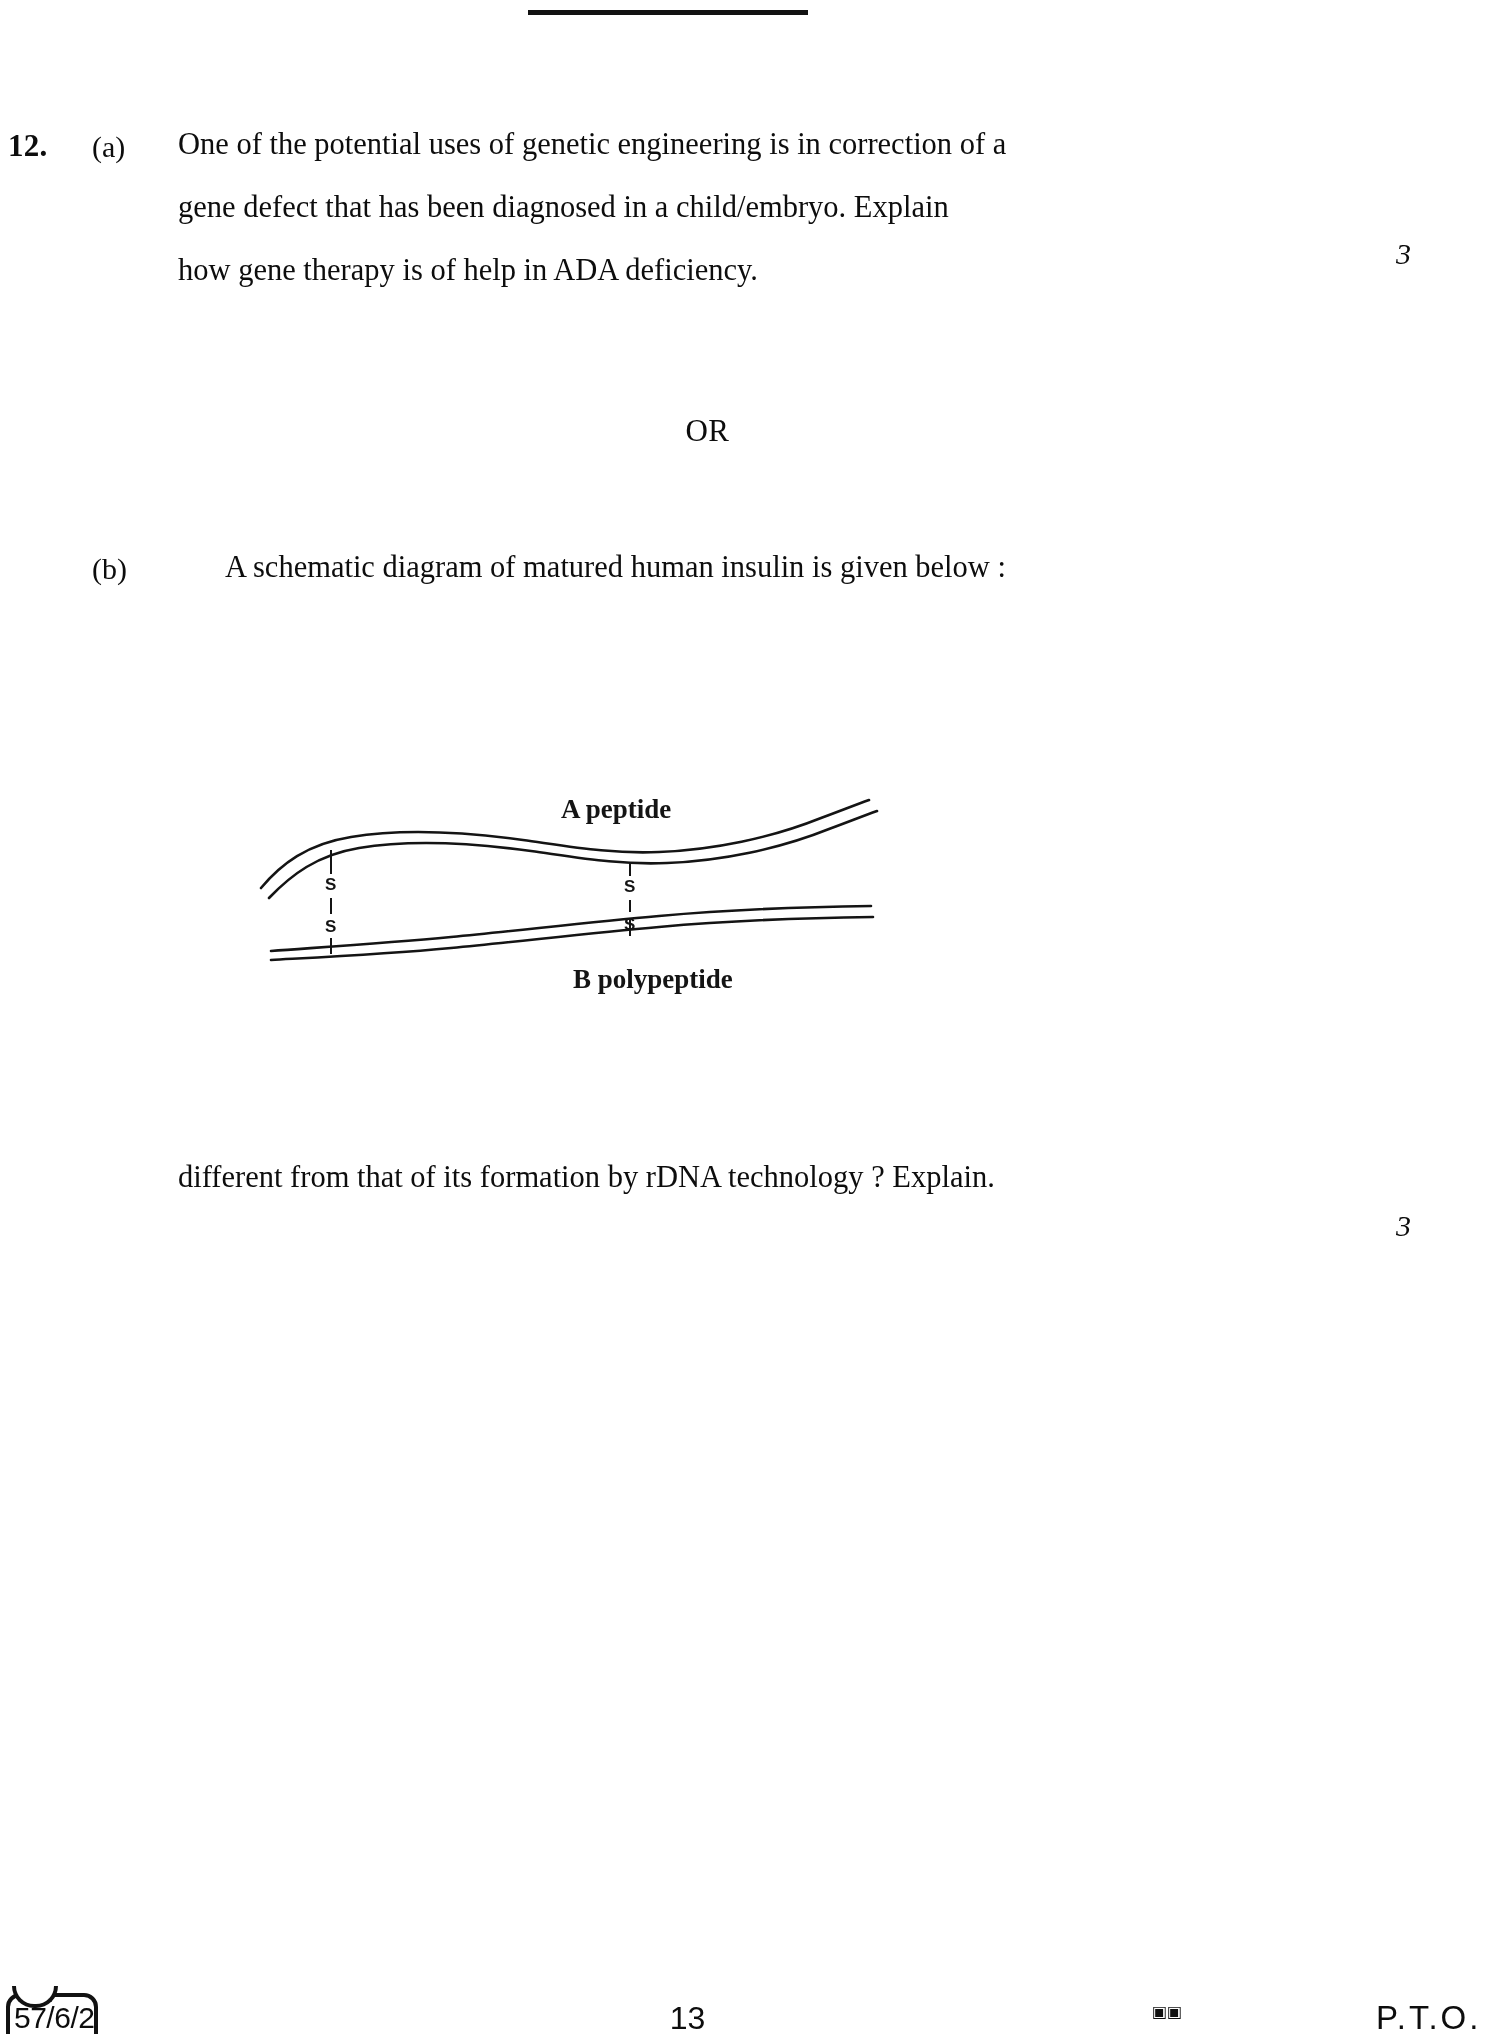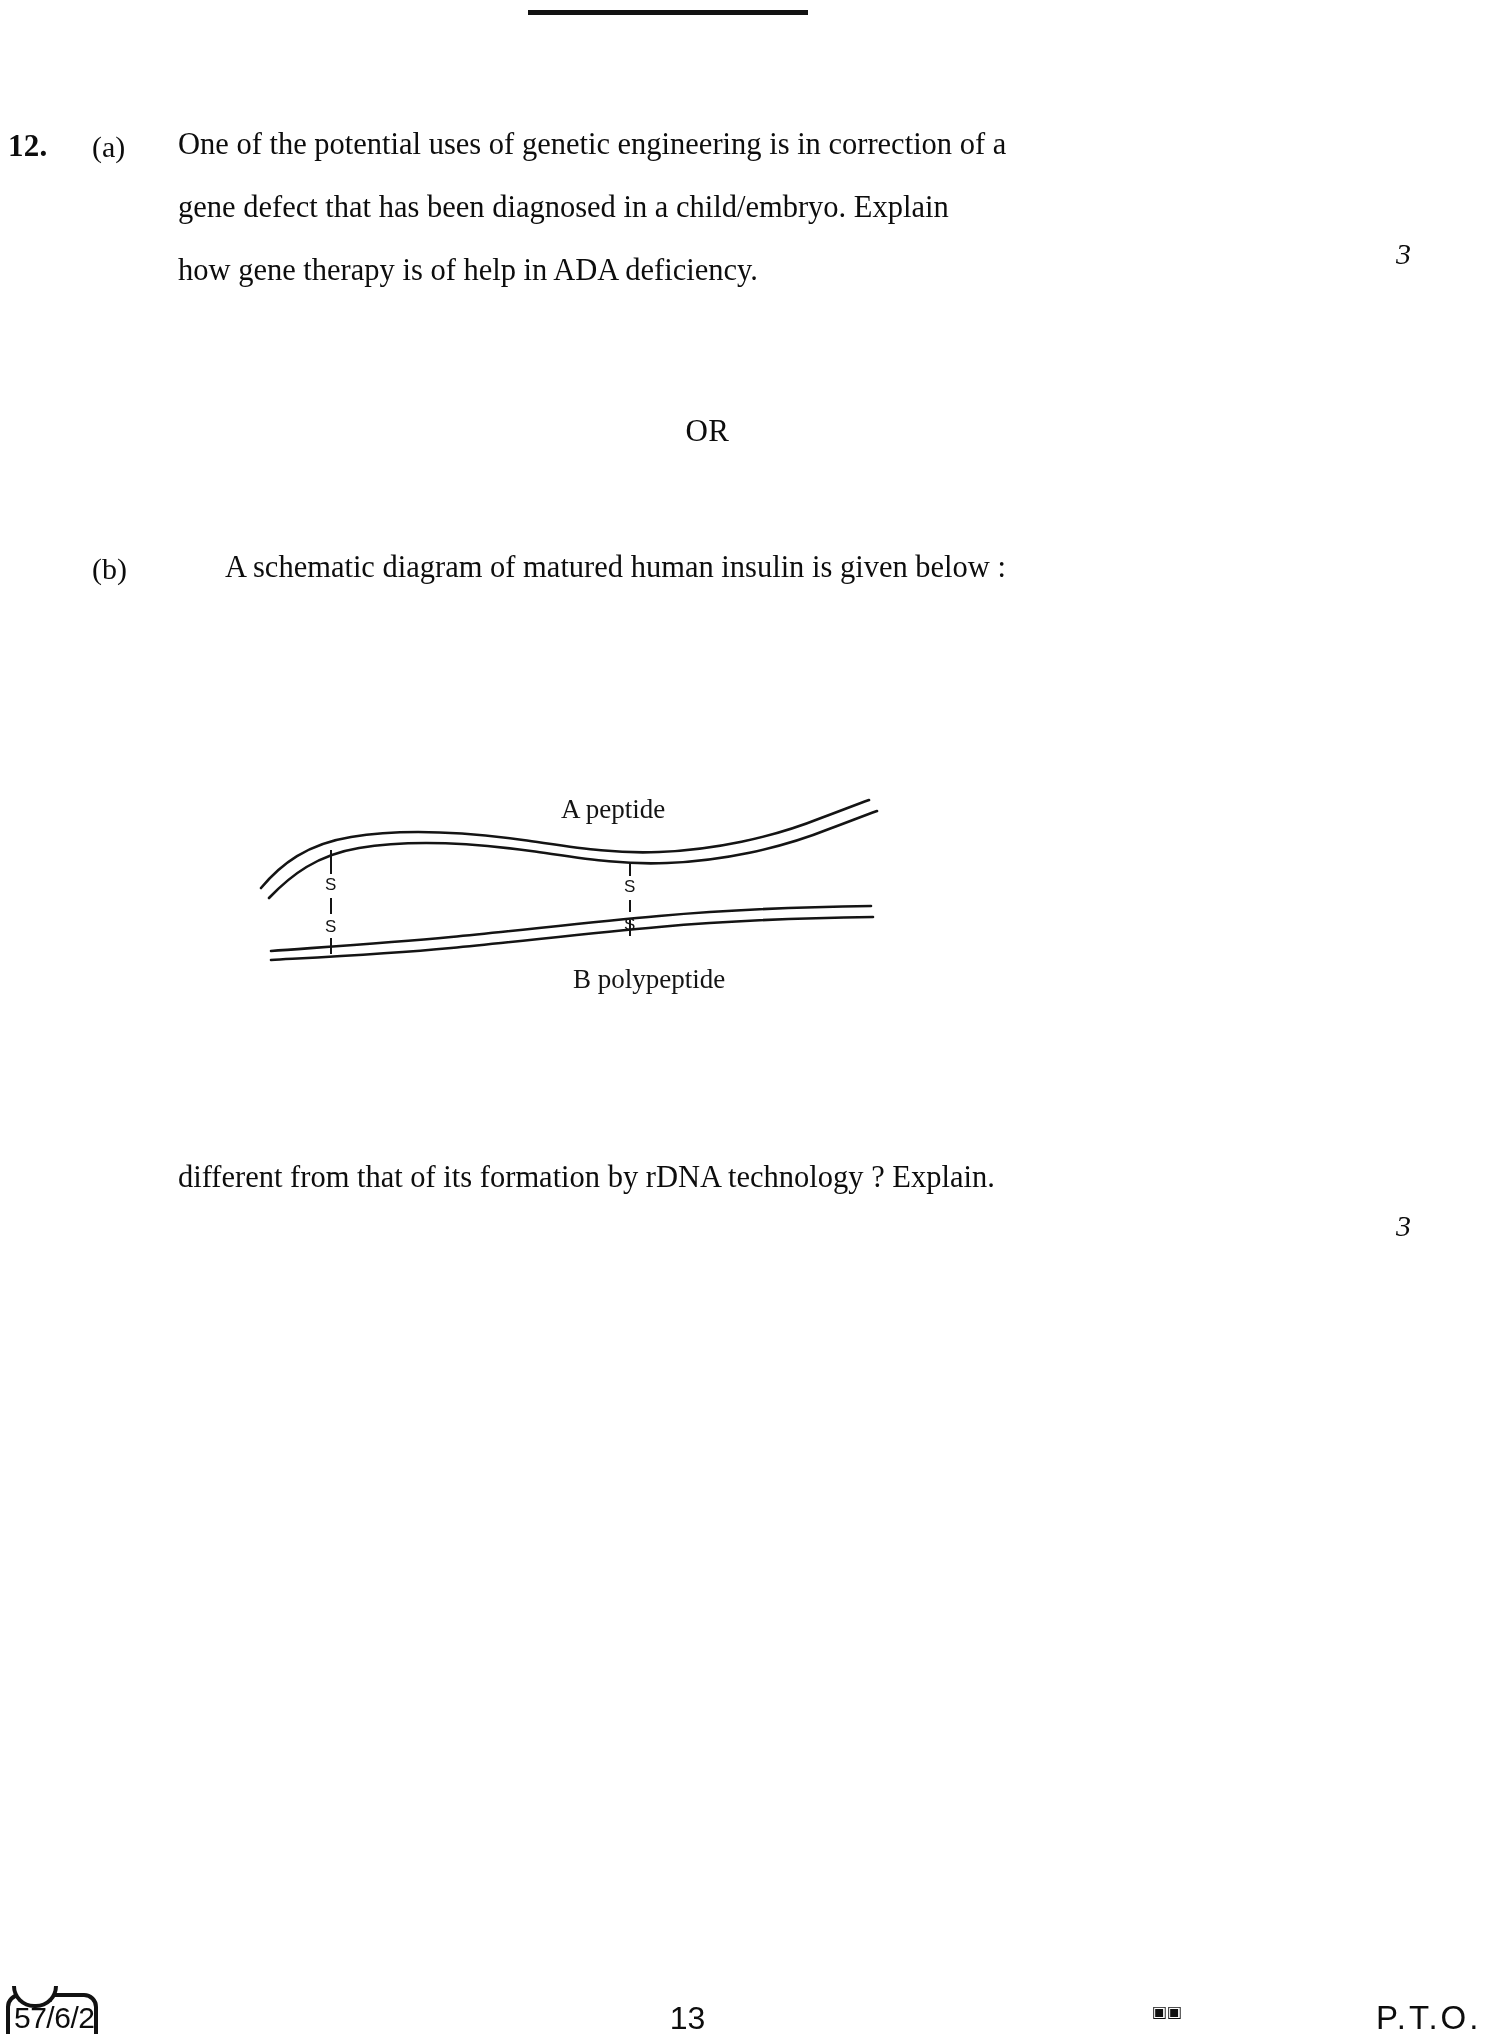--- a/index.html
+++ b/index.html
@@ -86,20 +86,21 @@
     margin-top: 36px;
   }
 
   
   .diagram {
     position: absolute;
     left: 255px;
     top: 780px;
     width: 640px;
     height: 220px;
+    font-weight: bold;
   }
   .diagram svg { display: block; }
 
   
   .footer-code-box {
     position: absolute;
     left: 6px;
     top: 1993px;
     width: 92px;
     height: 58px;

